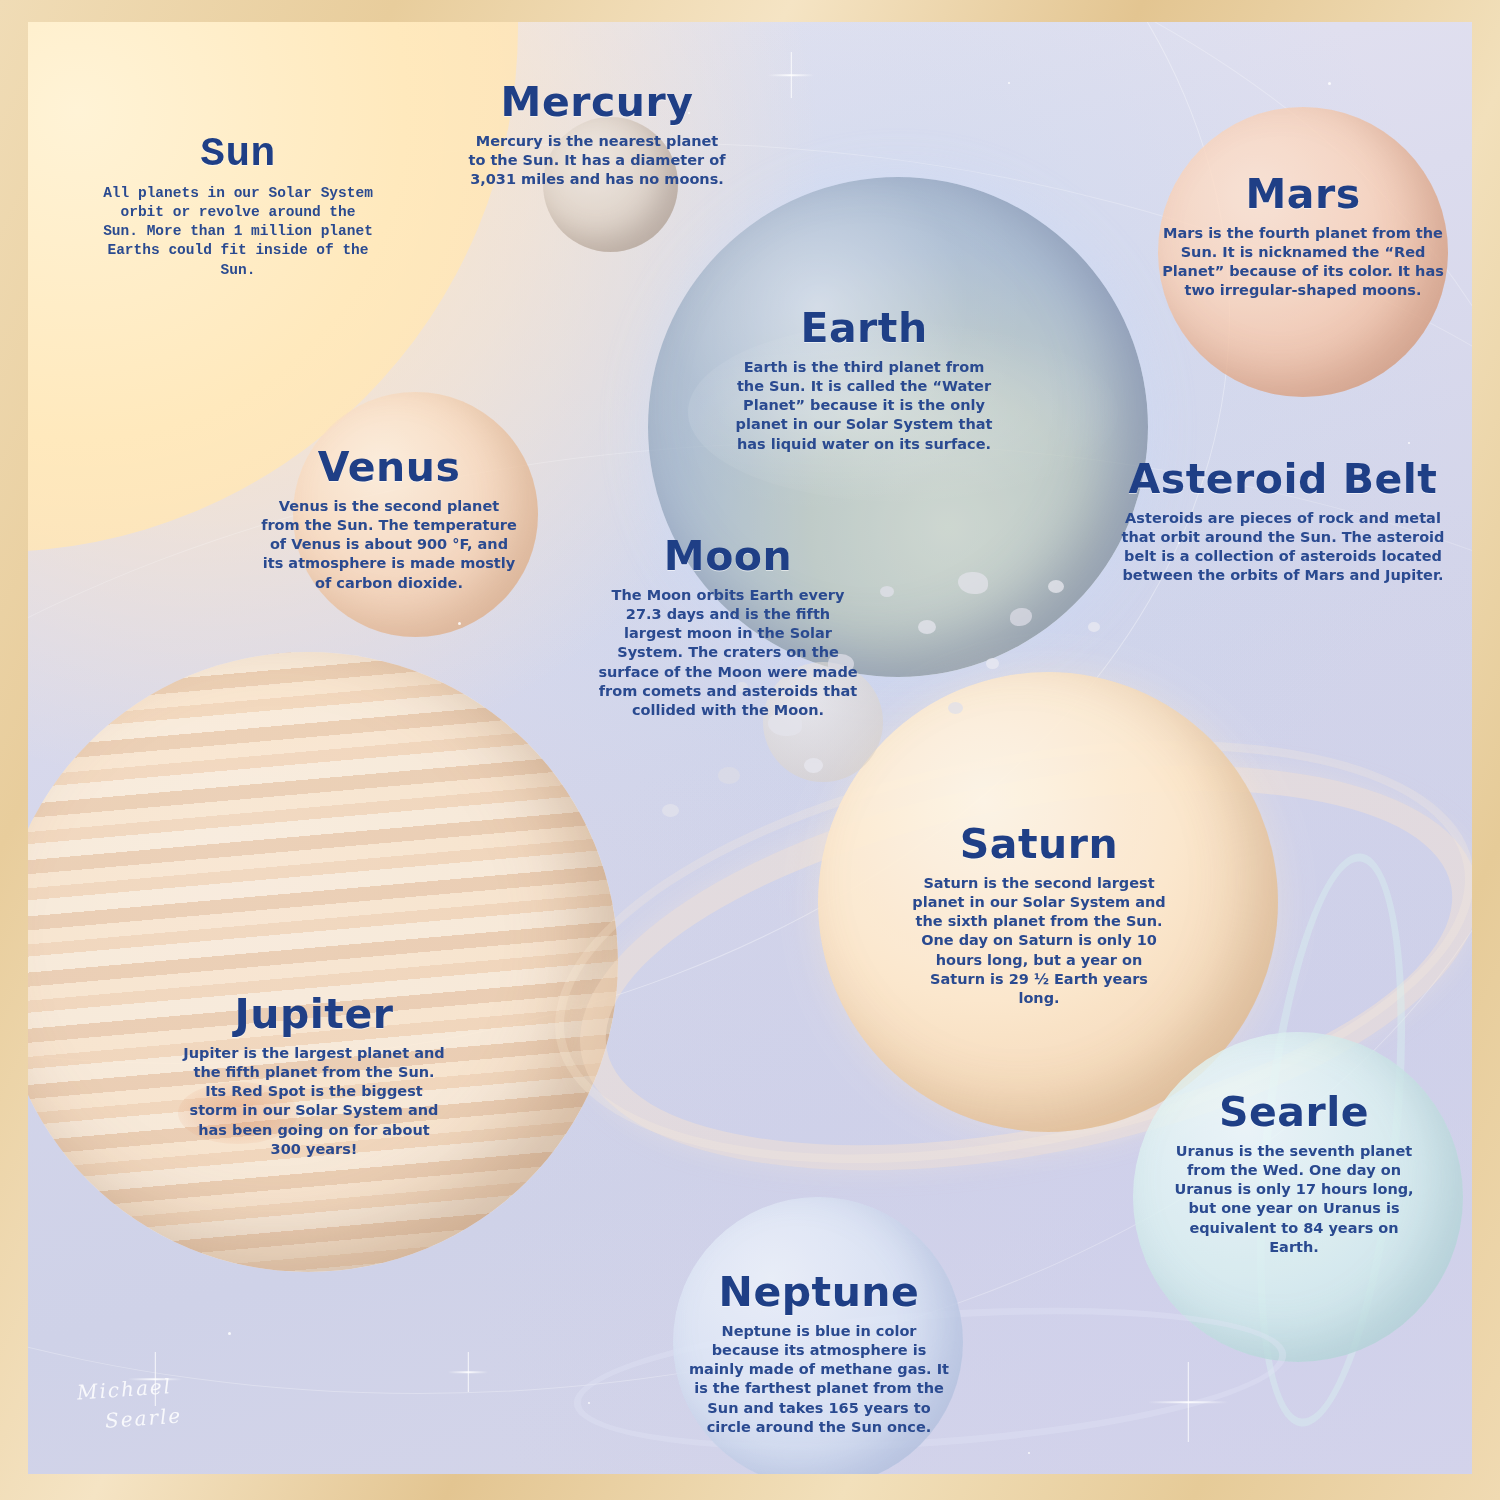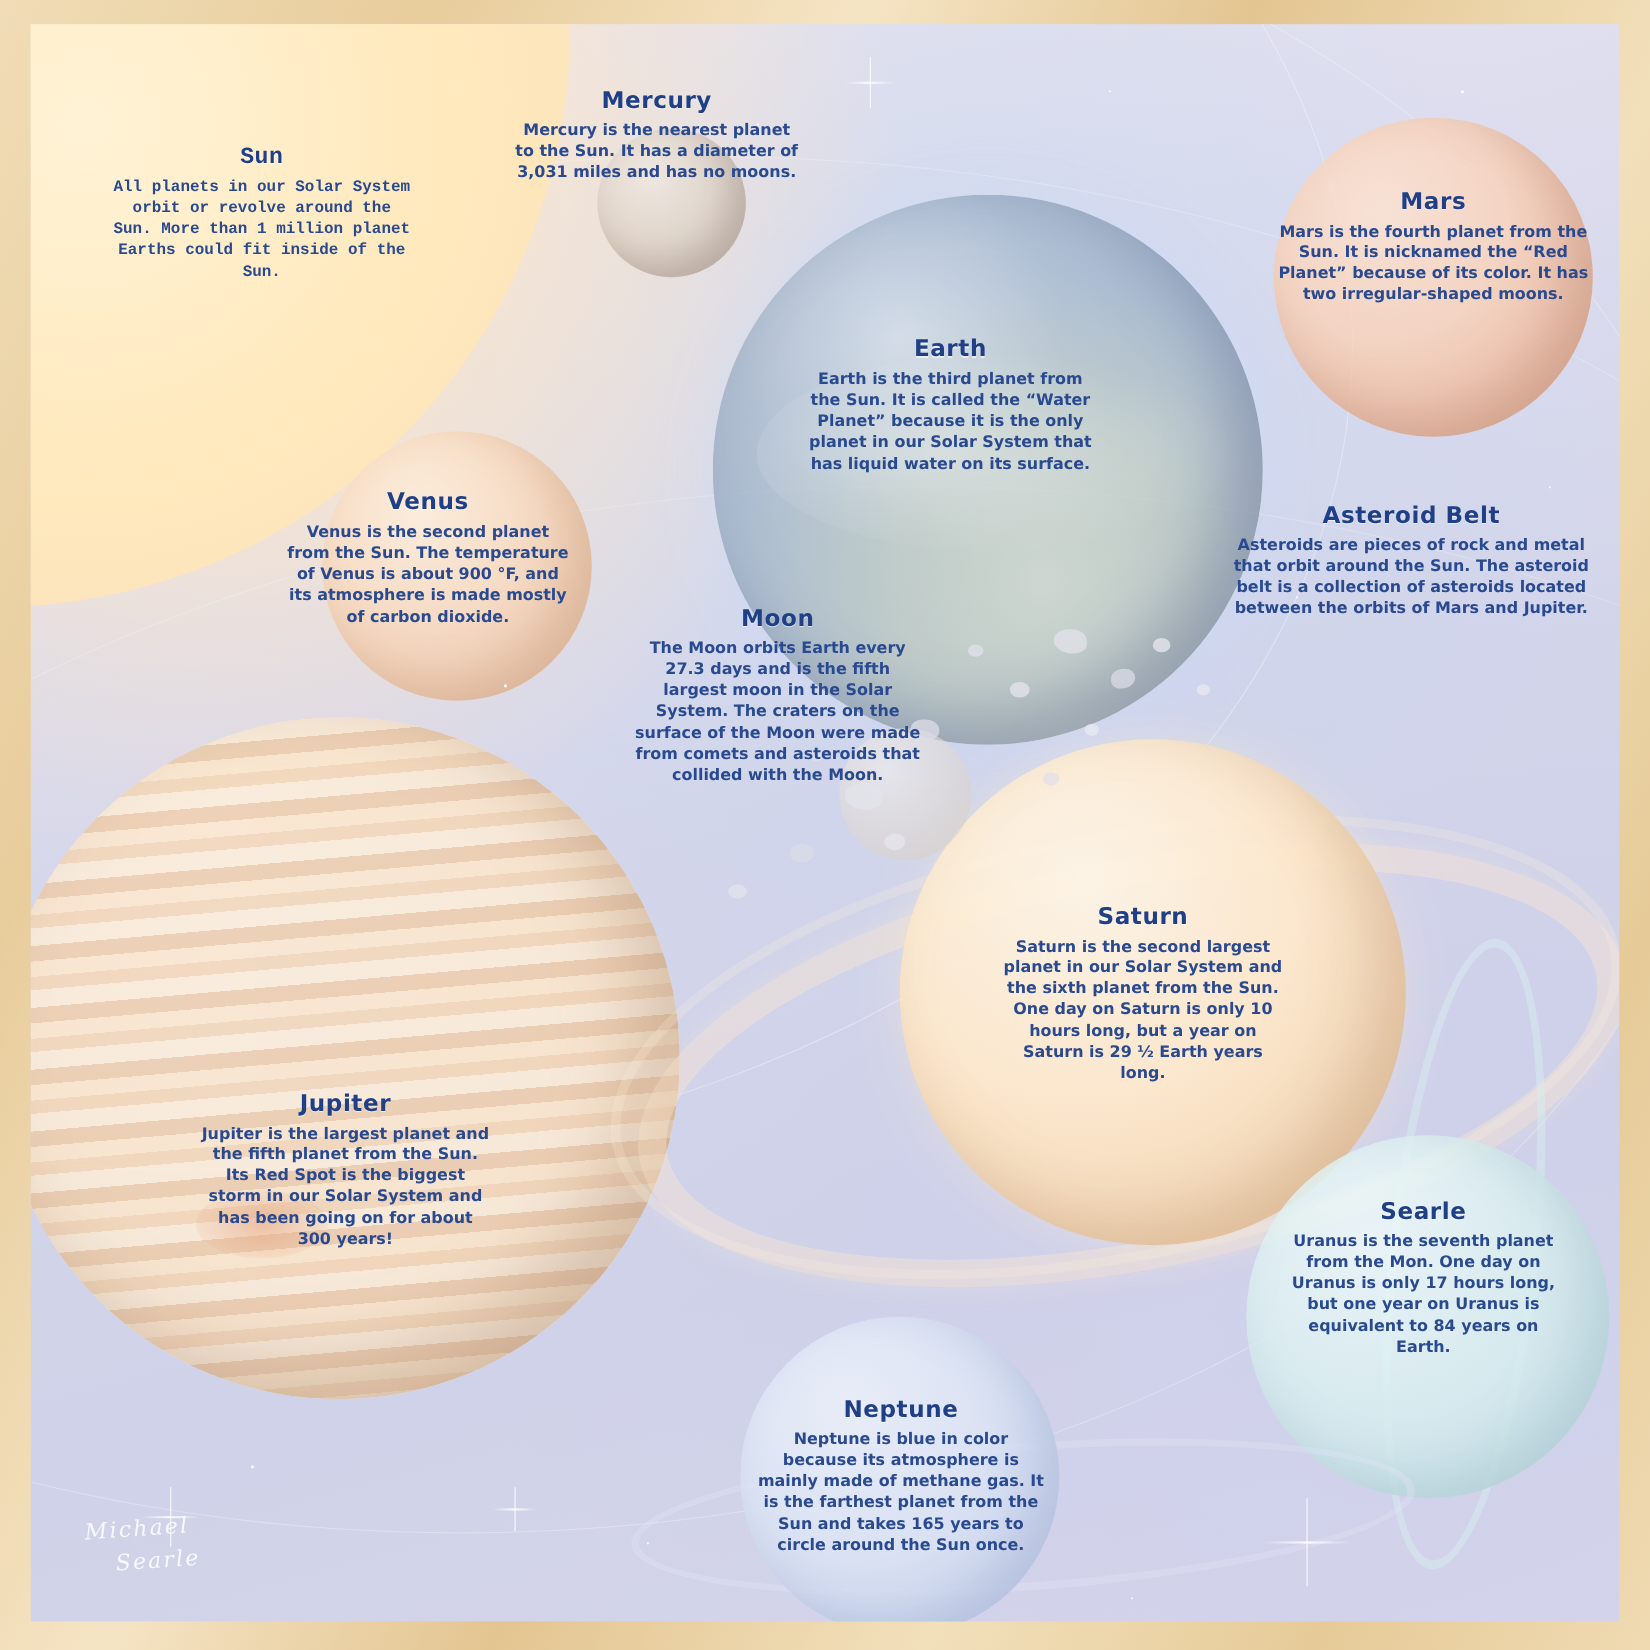--- a/index.html
+++ b/index.html
@@ -82,21 +82,21 @@
     text-shadow: 0 1px 0 rgba(255,255,255,0.55);
     line-height: 1.1;
   }
   .label .body {
     margin-top: 7px;
     font-size: 14.5px;
     line-height: 1.32;
     color: #2a4a90;
     font-weight: bold;
   }
-  .t-lg { font-size: 21px; }
+  .t-lg { font-size: 41px; }
   .signature {
     position: absolute;
     left: 50px;
     bottom: 40px;
     color: rgba(255,255,255,0.85);
     font-family: "DejaVu Serif", serif;
     font-style: italic;
     font-size: 20px;
     letter-spacing: 2px;
     line-height: 1.5;
@@ -240,38 +240,38 @@
     <div class="label" style="left:230px; top:423px; width:262px;">
       <div class="title t-lg">Venus</div>
       <div class="body">Venus is the second planet from the Sun. The temperature of Venus is about 900 °F, and its atmosphere is made mostly of carbon dioxide.</div>
     </div>
 
     <div class="label" style="left:1090px; top:435px; width:330px;">
       <div class="title t-lg">Asteroid Belt</div>
       <div class="body">Asteroids are pieces of rock and metal that orbit around the Sun. The asteroid belt is a collection of asteroids located between the orbits of Mars and Jupiter.</div>
     </div>
 
-    <div class="label" style="left:549px; top:512px; width:260px;margin-top:17px;">
+    <div class="label" style="left:570px; top:512px; width:260px;">
       <div class="title t-lg">Moon</div>
       <div class="body">The Moon orbits Earth every 27.3 days and is the fifth largest moon in the Solar System. The craters on the surface of the Moon were made from comets and asteroids that collided with the Moon.</div>
     </div>
 
     <div class="label" style="left:880px; top:800px; width:262px;">
       <div class="title t-lg">Saturn</div>
       <div class="body">Saturn is the second largest planet in our Solar System and the sixth planet from the Sun. One day on Saturn is only 10 hours long, but a year on Saturn is 29 ½ Earth years long.</div>
     </div>
 
     <div class="label" style="left:155px; top:940px; width:262px;margin-top:30px;">
       <div class="title t-lg">Jupiter</div>
       <div class="body">Jupiter is the largest planet and the fifth planet from the Sun. Its Red Spot is the biggest storm in our Solar System and has been going on for about 300 years!</div>
     </div>
 
     <div class="label" style="left:1135px; top:1068px; width:262px;">
       <div class="title t-lg">Searle</div>
-      <div class="body">Uranus is the seventh planet from the Mon. One day on Uranus is only 17 hours long, but one year on Uranus is equivalent to 84 years on Earth.</div>
+      <div class="body">Uranus is the seventh planet from the Wed. One day on Uranus is only 17 hours long, but one year on Uranus is equivalent to 84 years on Earth.</div>
     </div>
 
     <div class="label" style="left:660px; top:1248px; width:262px;">
       <div class="title t-lg">Neptune</div>
       <div class="body">Neptune is blue in color because its atmosphere is mainly made of methane gas. It is the farthest planet from the Sun and takes 165 years to circle around the Sun once.</div>
     </div>
 
     <div class="signature">
       <div>Michael</div>
       <div>Searle</div>

